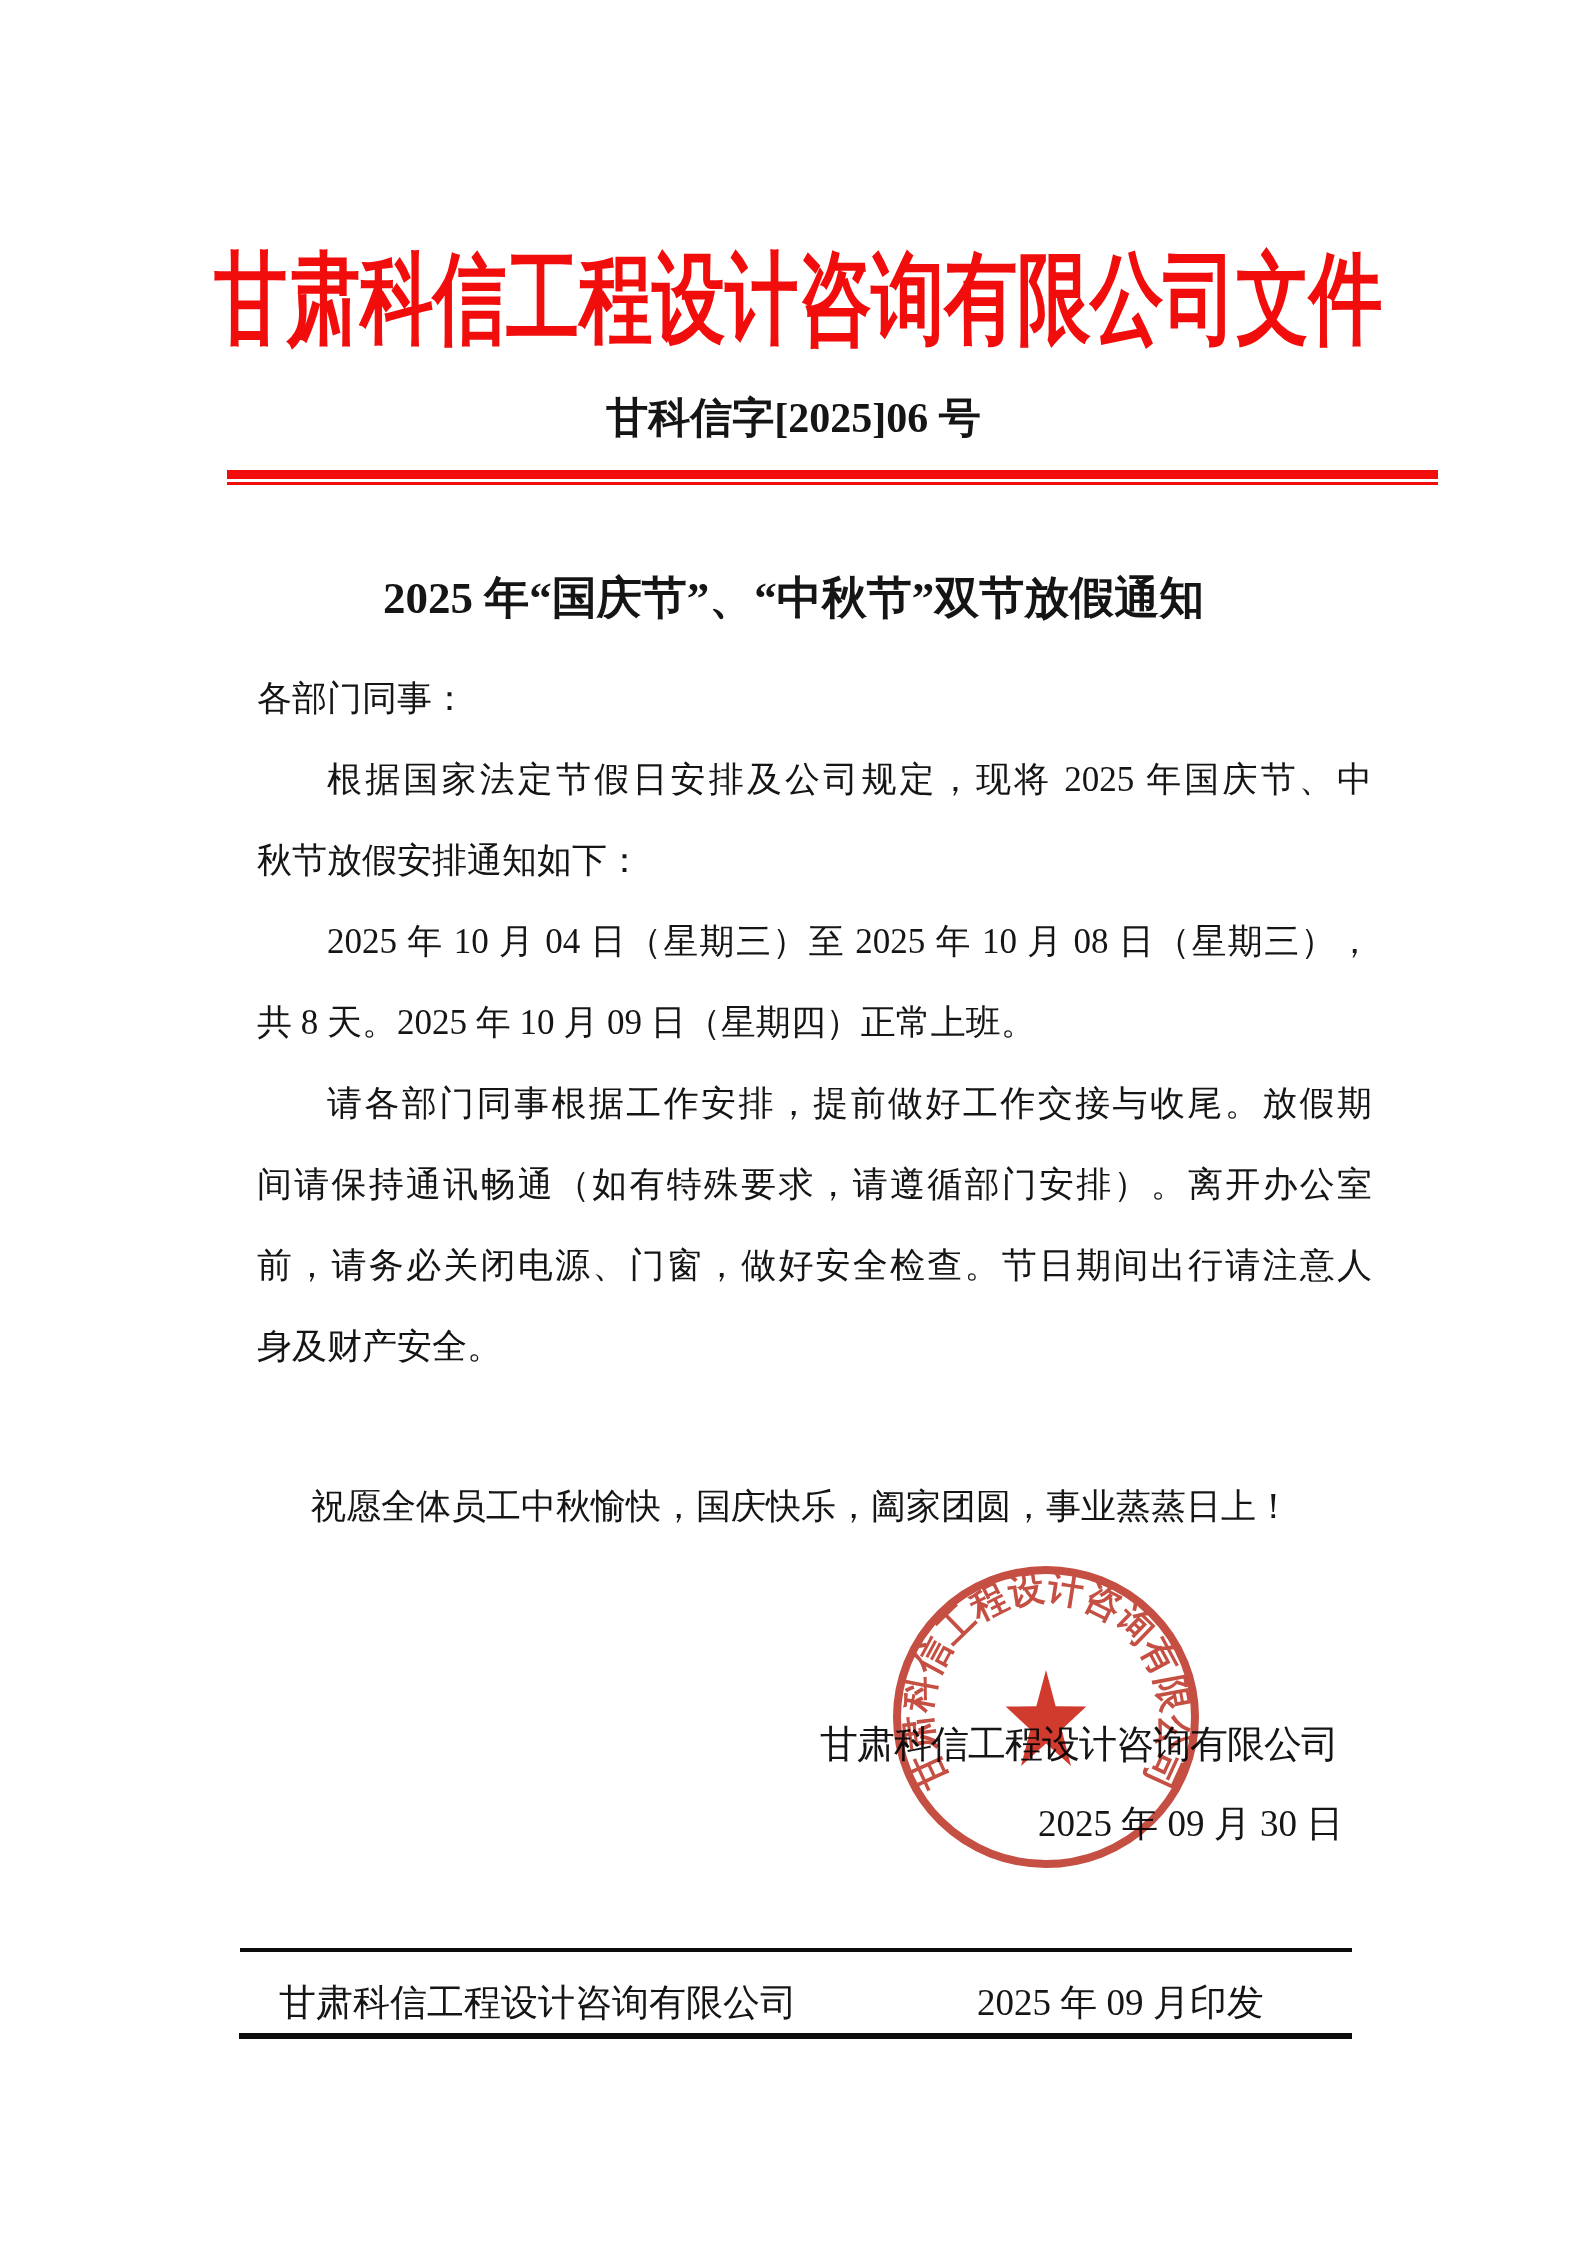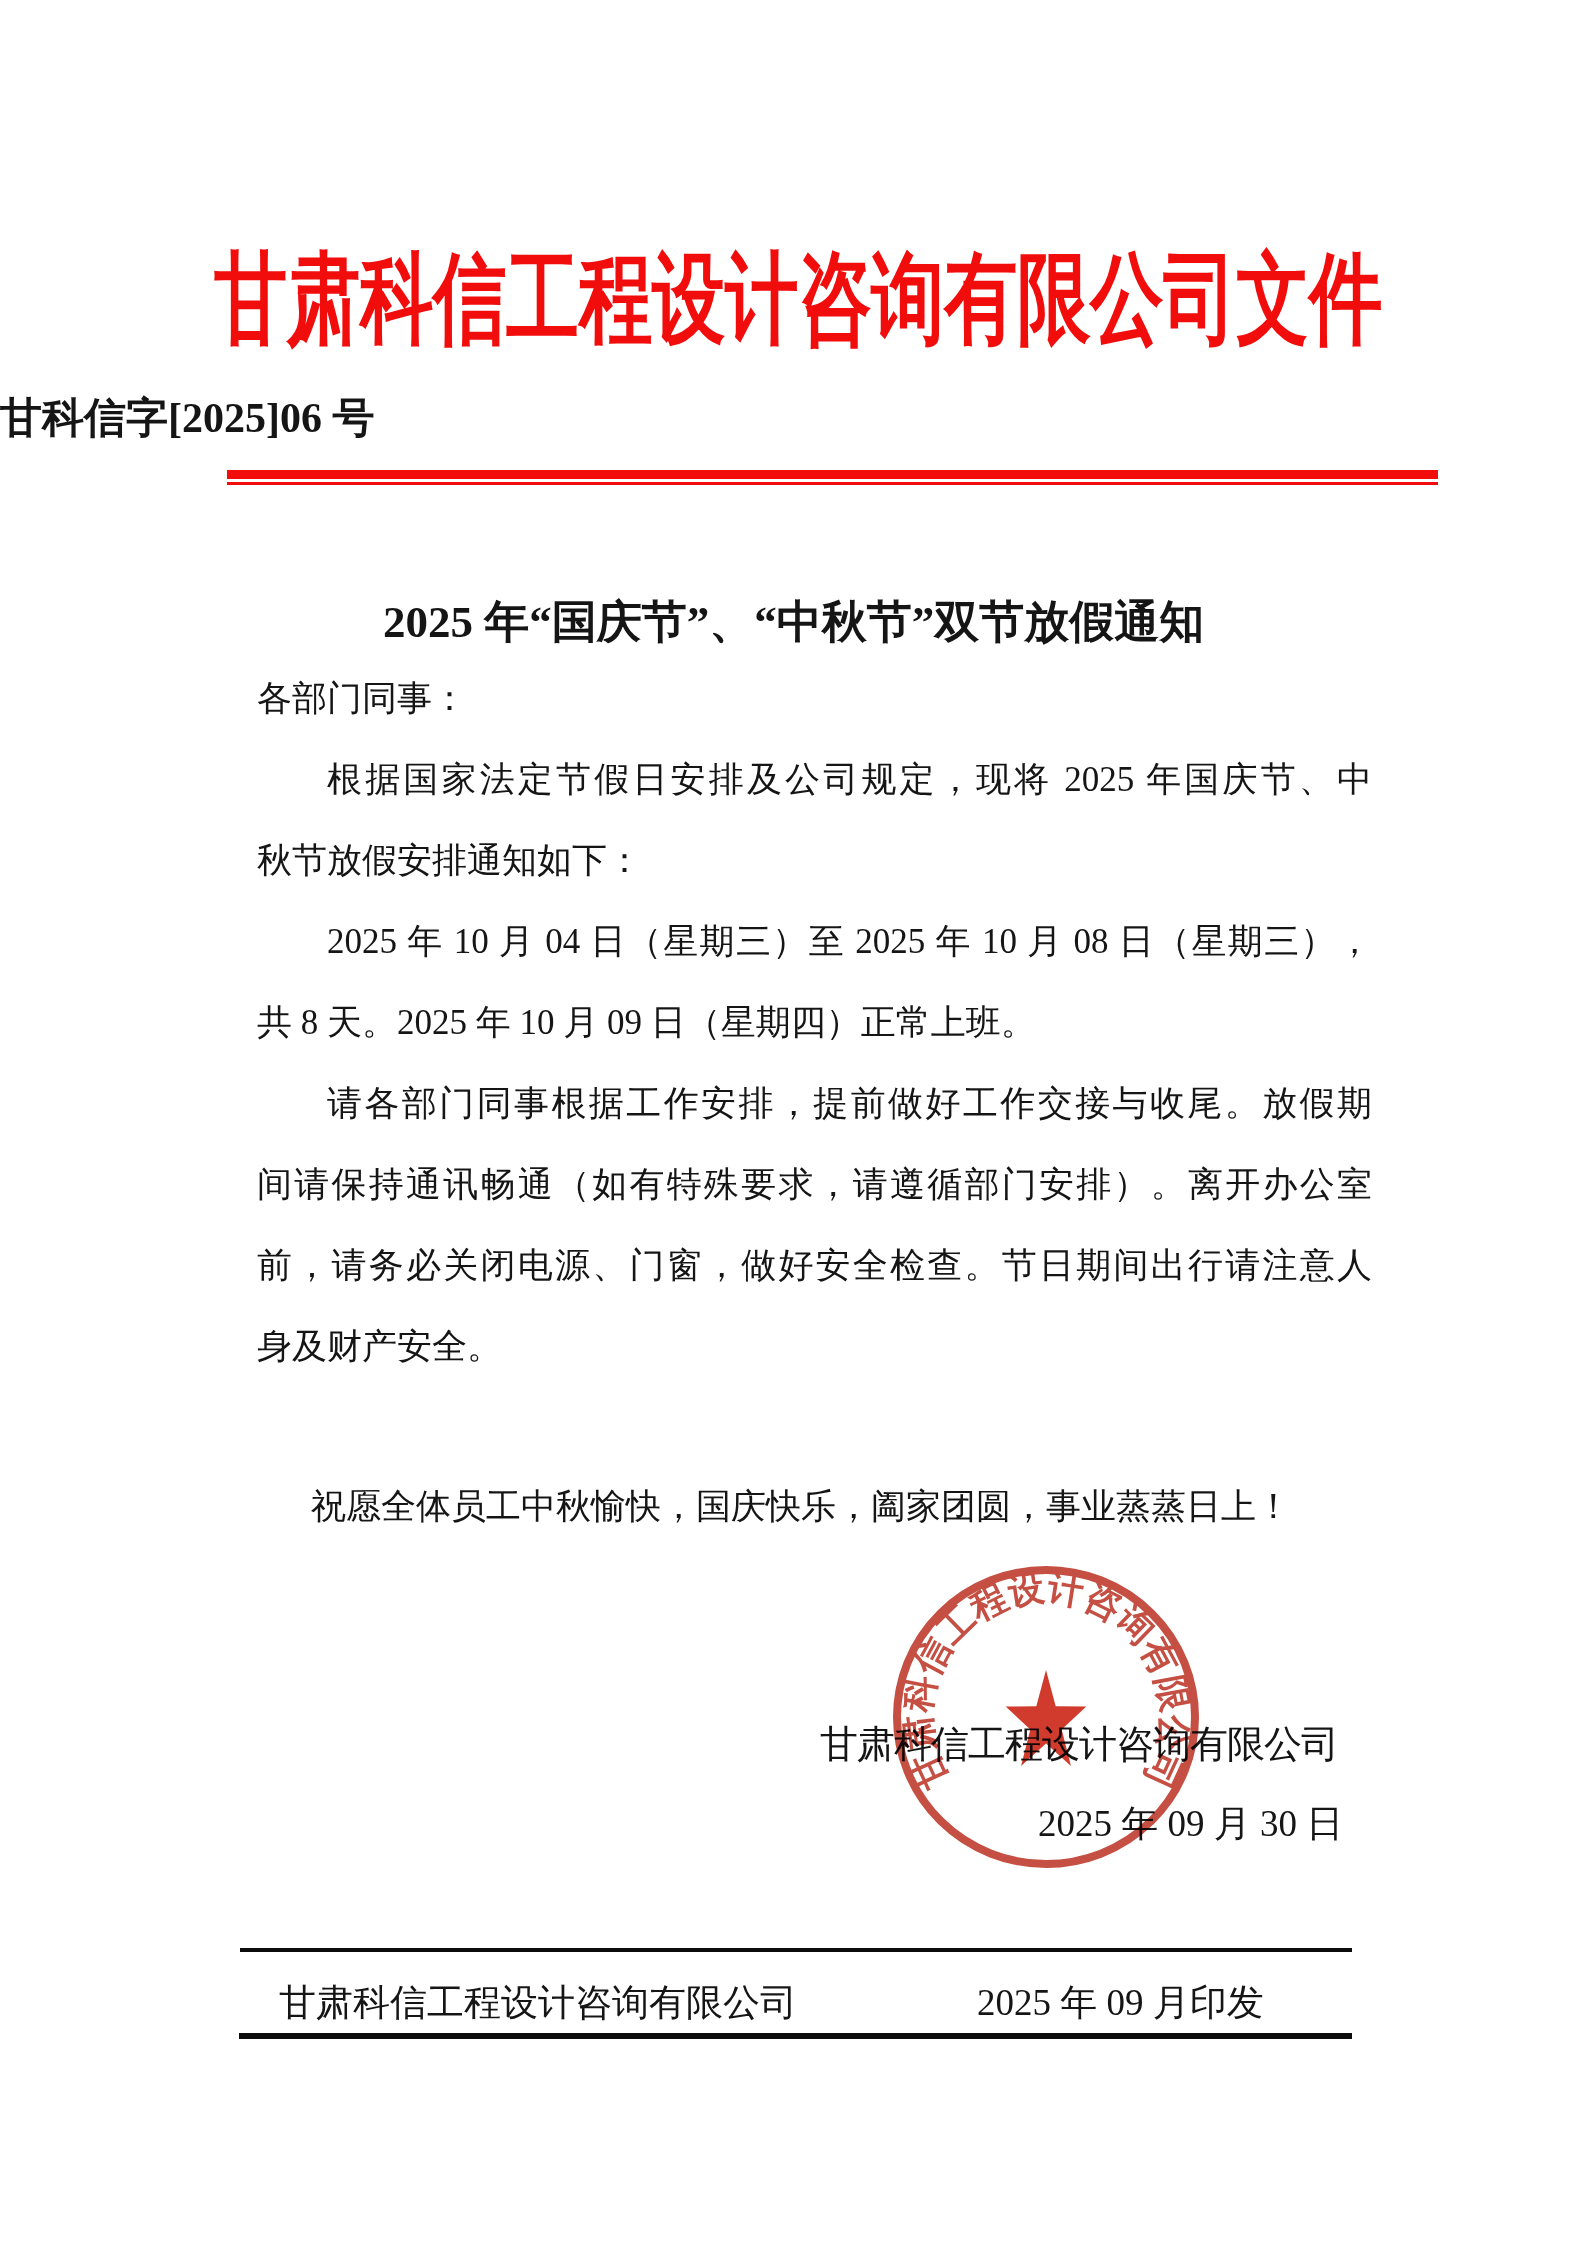--- a/index.html
+++ b/index.html
@@ -15,29 +15,29 @@
     position:absolute;top:245px;left:0;width:1587px;
     text-align:center;
     font-size:100px;line-height:110px;font-weight:700;
     color:var(--header_red,#f20d0d);
     transform:scaleX(0.73);
     transform-origin:50% 50%;
     white-space:nowrap;
   }
   .doc-number{
     position:absolute;top:392px;left:0;width:1587px;
-    text-align:left;
+    text-align:center;
     font-size:42px;line-height:52px;font-weight:700;
     white-space:nowrap;
   }
   .red-rule{position:absolute;top:470px;left:227px;width:1211px;}
   .red-rule .thick{height:9px;background:var(--rule_red,#f20d0d);}
   .red-rule .thin{height:3px;margin-top:3px;background:var(--rule_red,#f20d0d);}
   .notice-title{
-    position:absolute;top:595px;left:0;width:1587px;
+    position:absolute;top:571px;left:0;width:1587px;
     text-align:center;
     font-size:45px;line-height:54px;font-weight:700;
     white-space:nowrap;
   }
   .body-block{
     position:absolute;top:658px;left:241px;width:1115px;
     font-size:35px;line-height:81px;margin-left:16px;
   }
   .body-block .line{white-space:nowrap;}
   .body-block .indent{text-indent:70px;}

